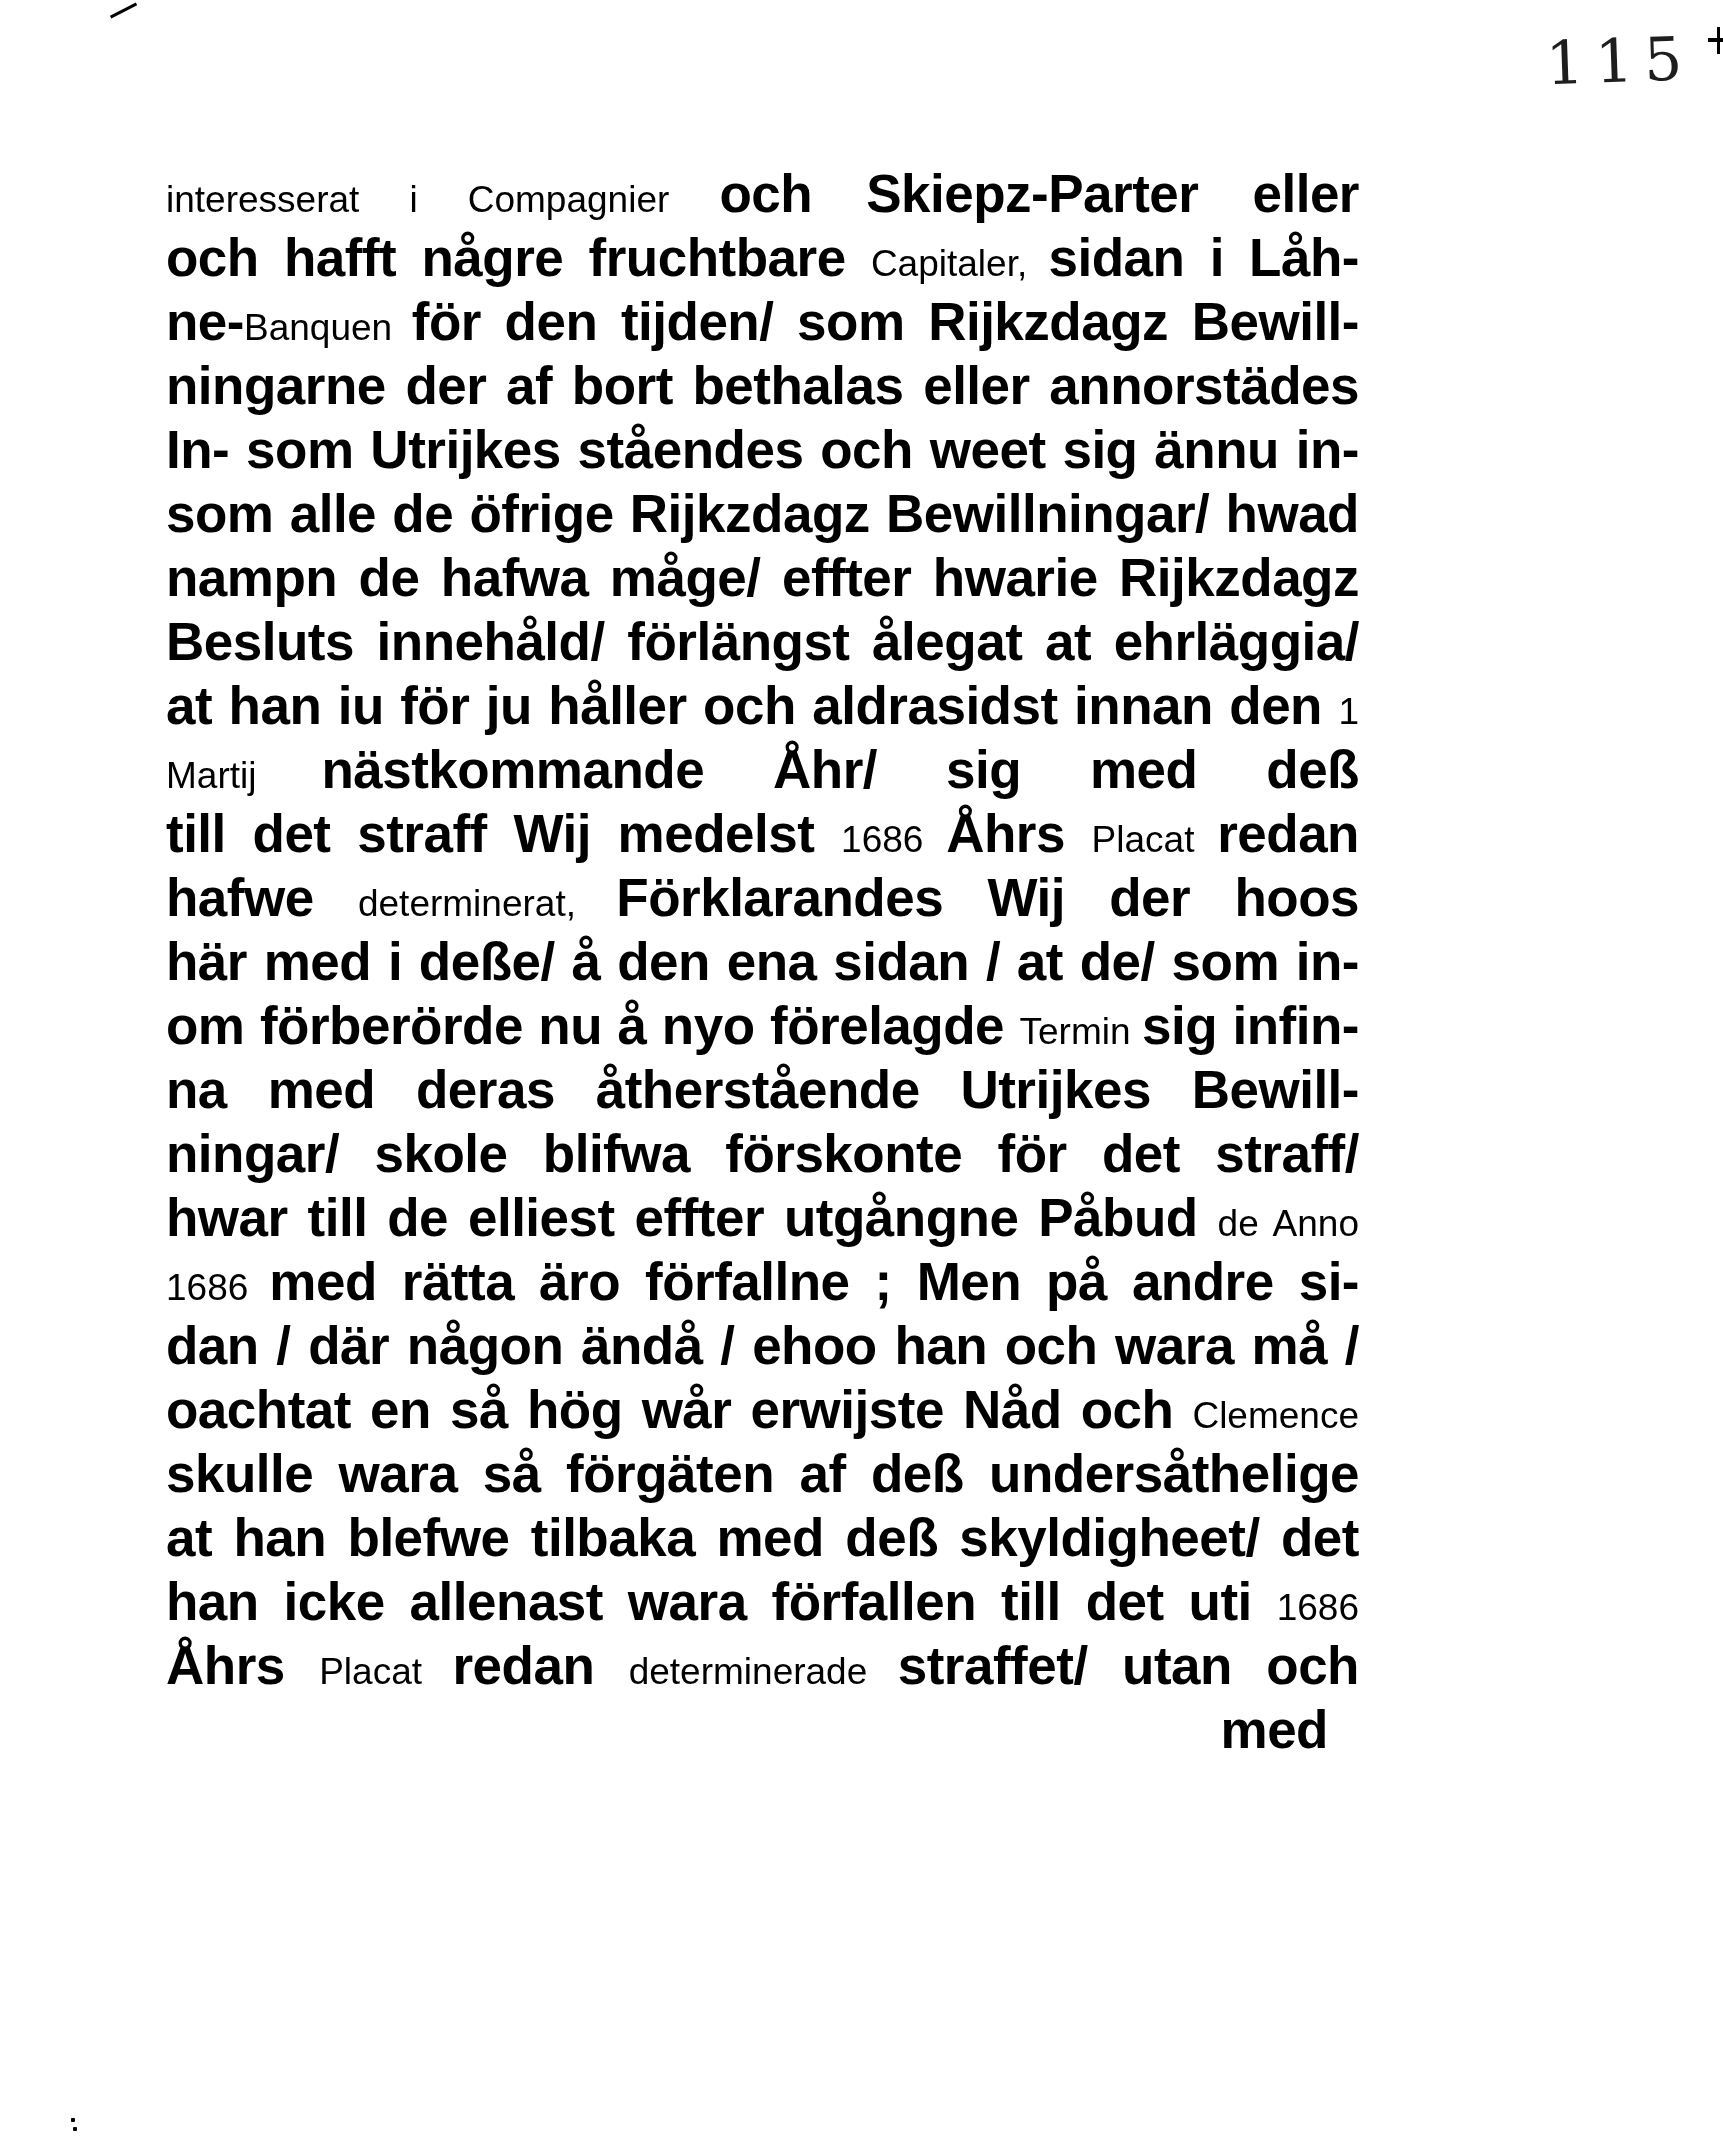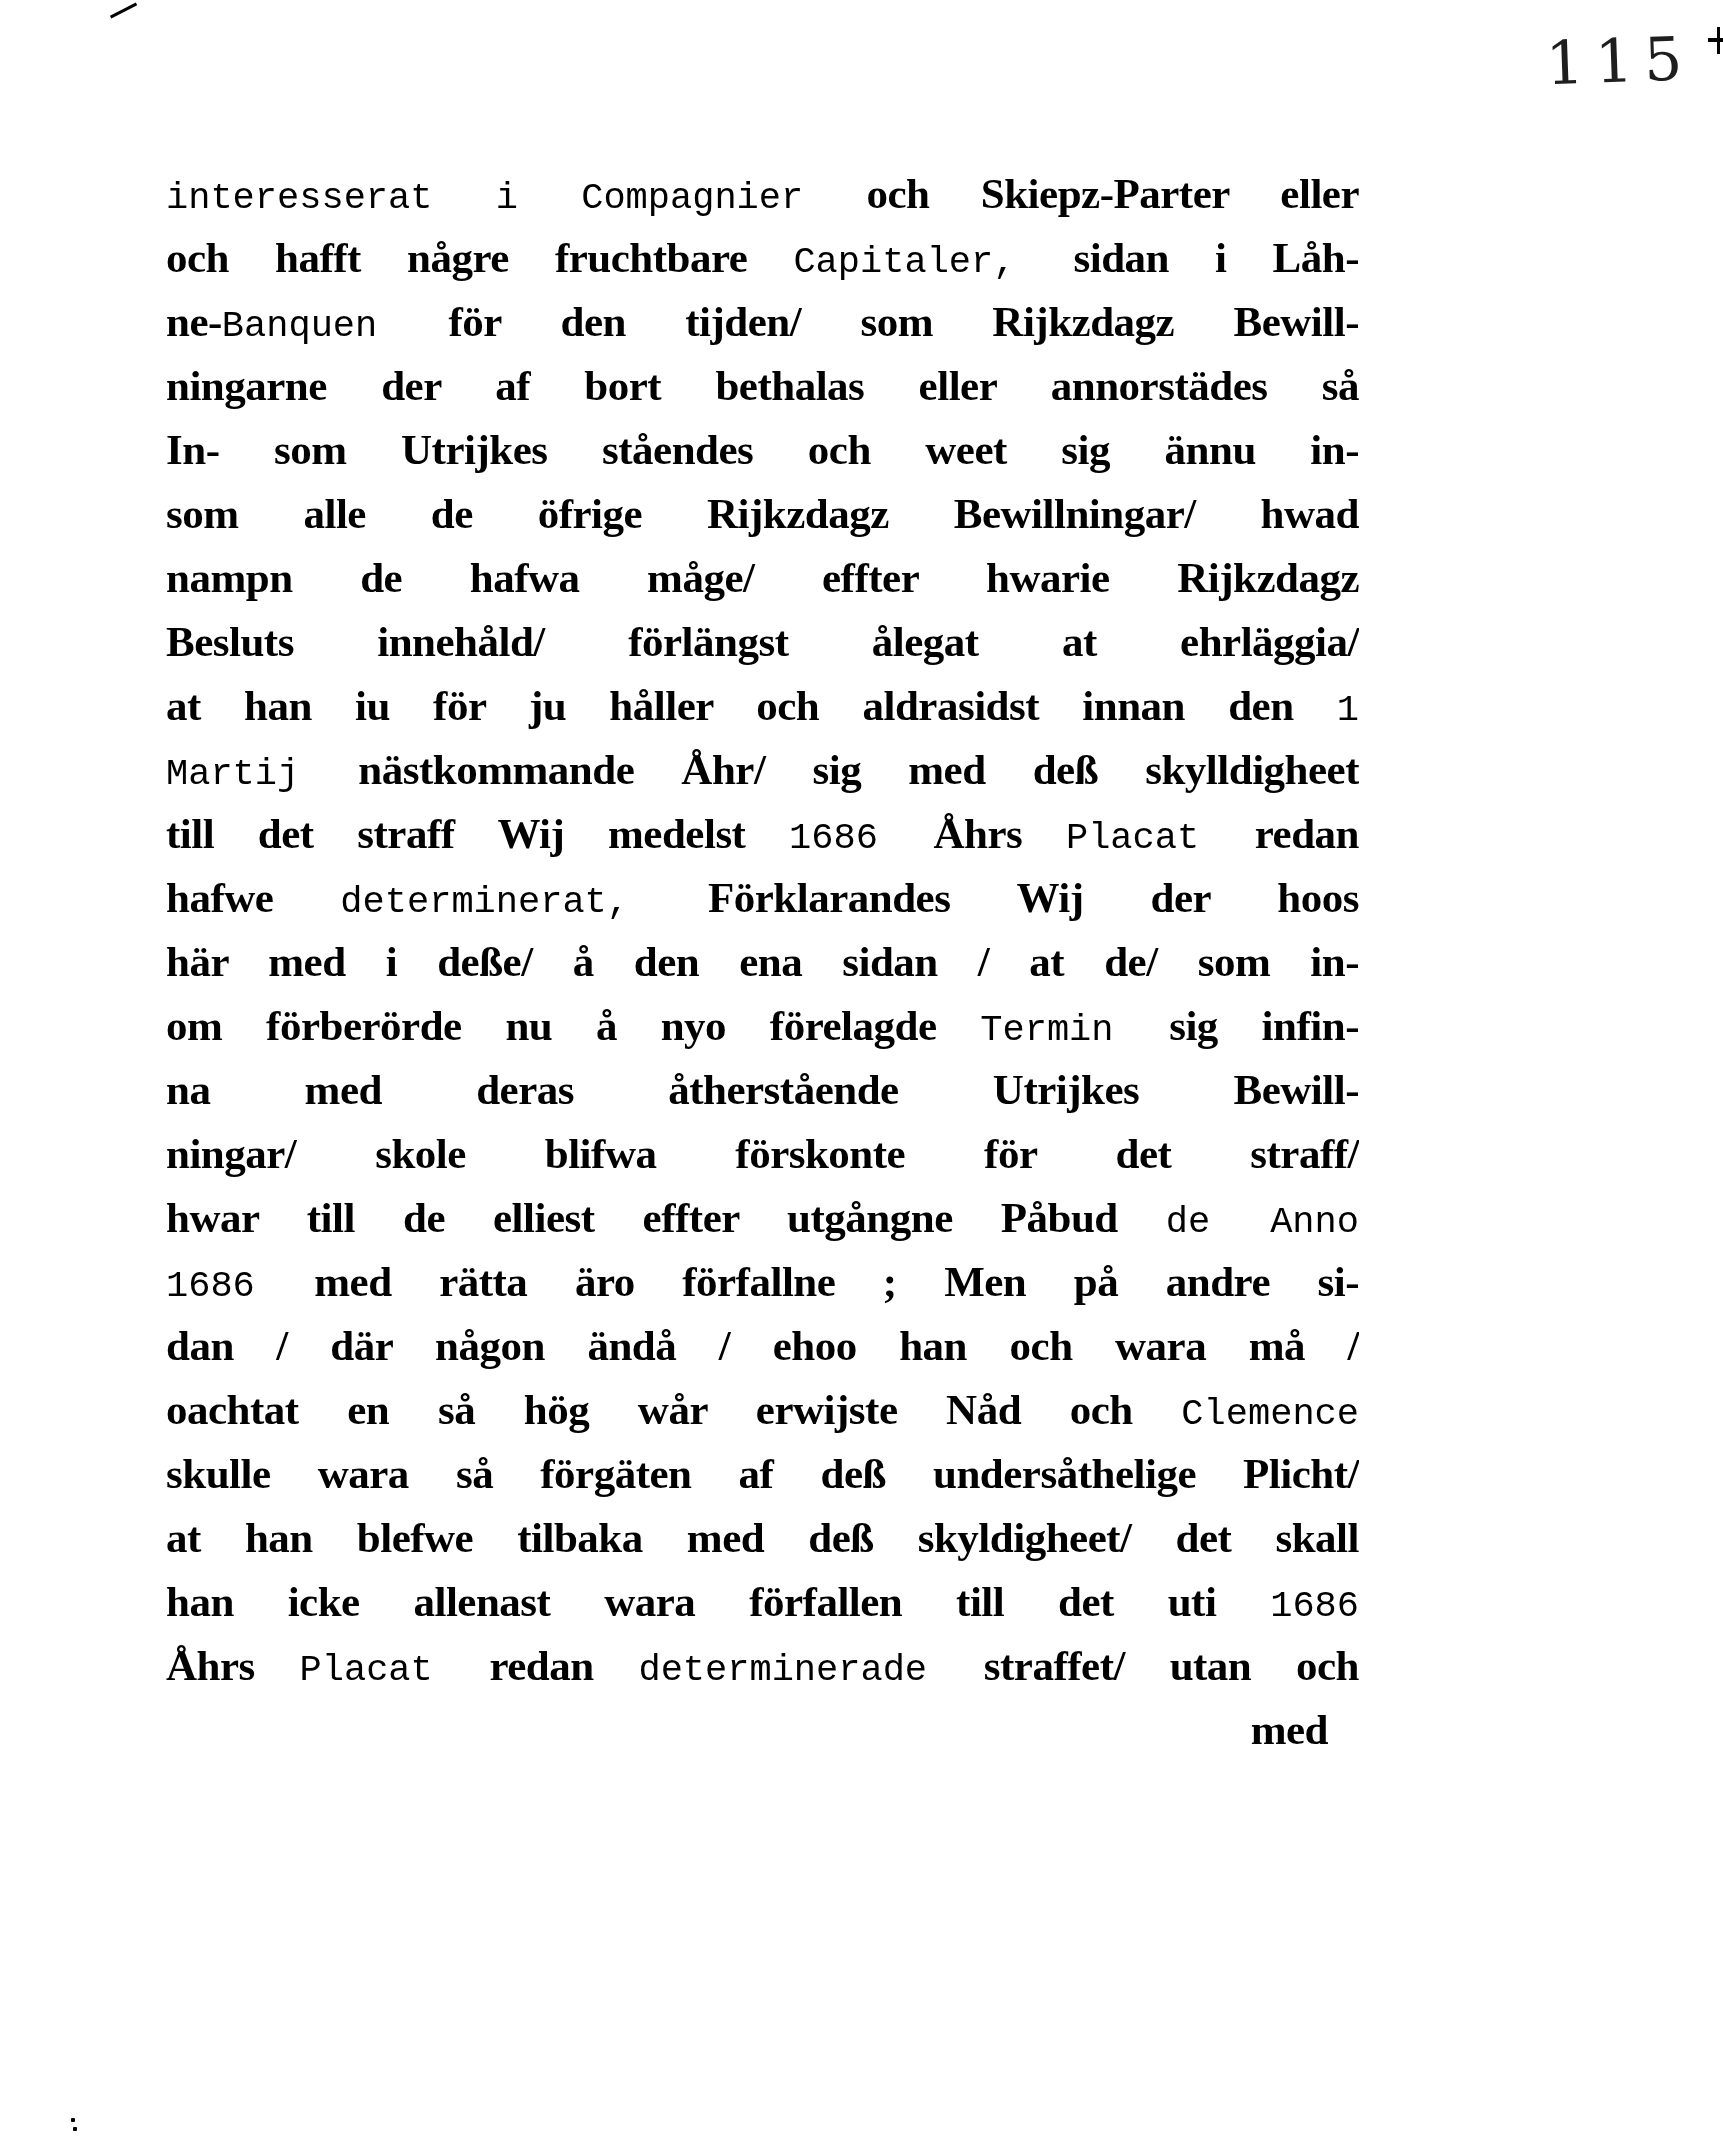--- a/index.html
+++ b/index.html
@@ -31,27 +31,27 @@
     width:1193px;
   }
   .line{
     height:64px;
     line-height:64px;
     text-align:justify;
     text-align-last:justify;
     overflow:hidden;
   }
   .seg-fraktur{
-    font-family:Liberation Serif, serif;
+    font-family:Liberation Sans, sans-serif;
     font-weight:700;
-    font-size:43px;
+    font-size:53px;
     letter-spacing:-0.5px;
   }
   .seg-antiqua{
-    font-family:Liberation Mono, monospace;
+    font-family:Liberation Sans, sans-serif;
     font-weight:400;
     font-size:37px;
   }
   .line.catchword-line{
     text-align-last:right;
     padding-right:31px;
     box-sizing:border-box;
   }
   .stray-slash{
     position:absolute;

